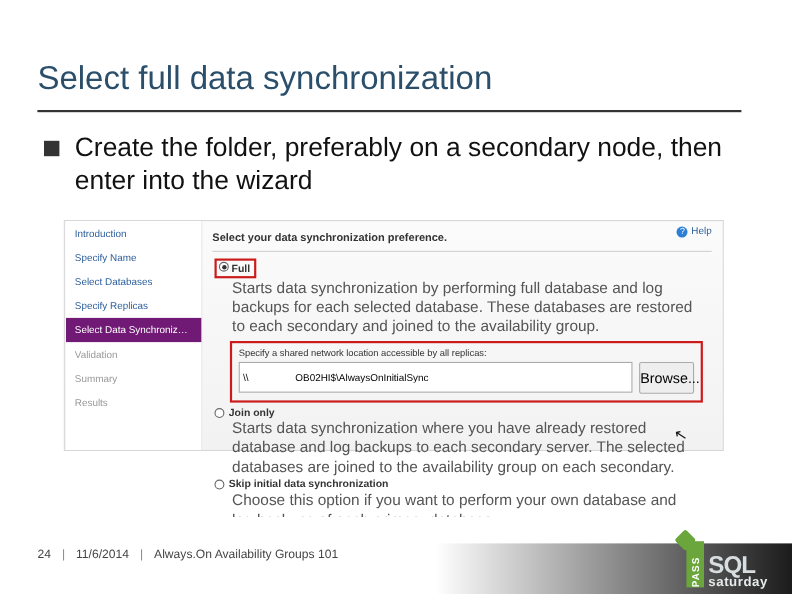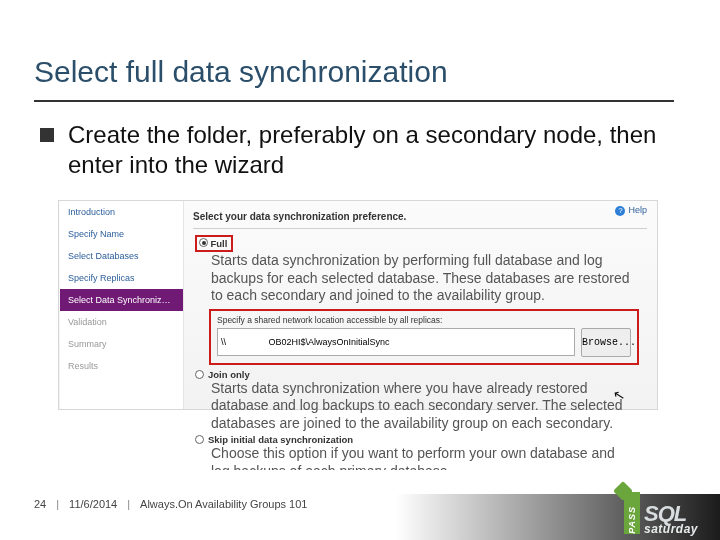--- a/index.html
+++ b/index.html
@@ -43,40 +43,40 @@
   .opt-desc { margin-left: 16px; color: #555; font-size: 14px; line-height: 1.25; max-width: 420px; }
   .redbox { border: 2px solid #cc1b1b; padding: 1px 3px; display:inline-block; }
   .netbox { border: 2px solid #cc1b1b; padding: 4px 6px 6px; margin: 4px 0 4px 14px; width: 430px;}
   .netbox .lbl { font-size: 8.5px; margin-bottom: 3px; }
   .netbox .row { display:flex; gap:6px; align-items:center; }
   .netbox input[type=text] {
     flex: 1; height: 15px; font-size: 9px; padding: 13px 3px;
     border: 1px solid #aaa; background: #fff;
   }
   .browse-btn {
-    width: 50px; height: 29px; font-size: 10px; background: #eee;
-    border: 1px solid #aaa; border-radius: 2px; cursor: default; font-family: Liberation Mono, monospace;
+    width: 50px; height: 29px; font-size: 13px; background: #eee;
+    border: 1px solid #aaa; border-radius: 2px; cursor: default;
   }
   .cursor { position:absolute; left: 430px; top: 186px; font-size: 14px; color:#111; transform: rotate(-12deg); }
   
   .footer {
     position: absolute; left: 0; bottom: 0; width: 100%; height: 70px;
     background: #fff;
   }
   .footer-band {
     position: absolute; left: 0; bottom: 0; width: 100%; height: 46px;
     background: linear-gradient(90deg, #ffffff 0%, #ffffff 55%, #1b1b1b 100%);
   }
   .footer-text {
     position: absolute; left: 34px; bottom: 30px; font-size: 11px; color: #444;
     display: flex; gap: 10px; align-items: center;
   }
   .sep { color: #888; }
   
-  .logo { position: absolute; right: 22px; bottom: 6px; display:flex; align-items:flex-end; gap:4px;font-style:italic; }
+  .logo { position: absolute; right: 22px; bottom: 6px; display:flex; align-items:flex-end; gap:4px; }
   .logo .pass {
     width: 16px; height: 42px; background: #6aa63c; position: relative;
     display:flex; align-items:flex-end; justify-content:center;
   }
   .logo .pass span {
     writing-mode: vertical-rl; transform: rotate(180deg);
     color:#fff; font-size:9px; font-weight:bold; letter-spacing:1px; padding-bottom:3px;
   }
   .logo .sql { display:flex; flex-direction:column; align-items:flex-start; line-height:0.85; }
   .logo .sql .s1 { color:#d8dde0; font-size:22px; font-weight:800; letter-spacing:-1px;}

